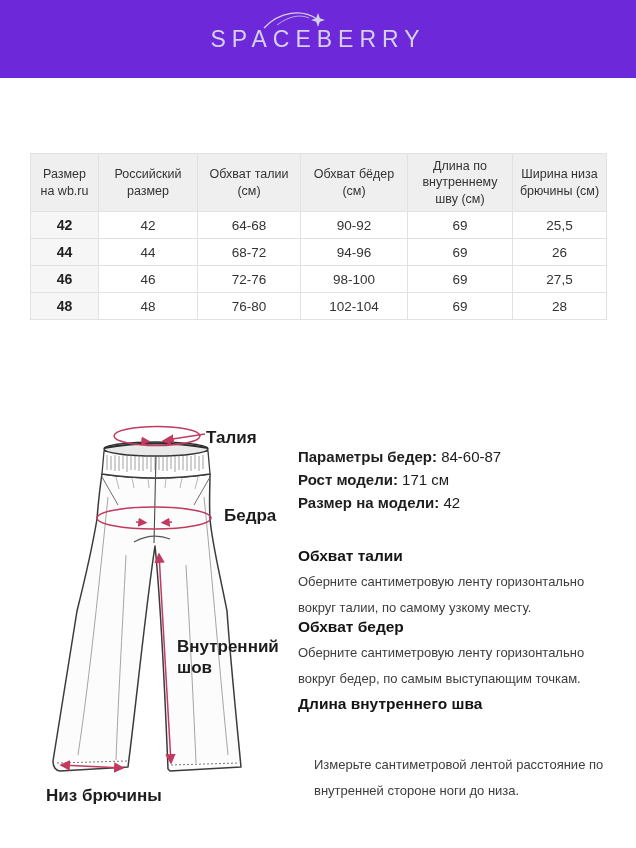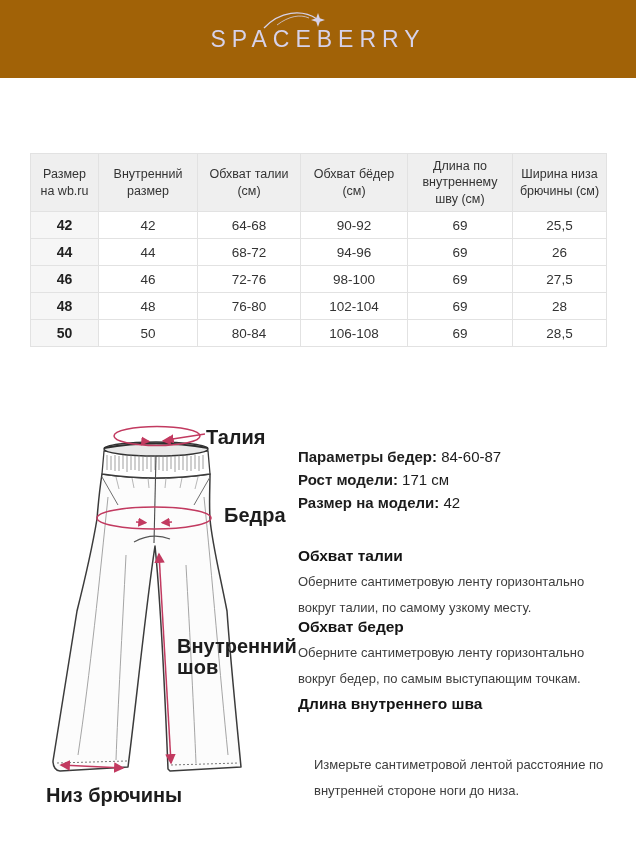--- a/index.html
+++ b/index.html
@@ -1,36 +1,36 @@
 <!DOCTYPE html>
 <html><head>
 <meta charset="utf-8">
 <style>
   html,body{margin:0;padding:0;background:#fff;}
   .page{position:relative;width:636px;height:848px;background:#ffffff;overflow:hidden;
         font-family:"Liberation Sans",sans-serif;color:#222;}
 
   
-  .banner{position:absolute;left:0;top:0;width:636px;height:78px;background:#a16207;}
+  .banner{position:absolute;left:0;top:0;width:636px;height:78px;background:#6d28d9;}
   .logo{position:absolute;left:0;top:26px;width:636px;text-align:center;
         font-size:23px;letter-spacing:6px;font-weight:400;color:#d6d2ea;}
   .star-svg{position:absolute;left:262px;top:7px;}
 
   
   .size-table{position:absolute;left:30px;top:153px;width:576px;border-collapse:collapse;
               table-layout:fixed;padding-left:12px;}
   .size-table th,.size-table td{border:1px solid #e2e2e2;text-align:center;vertical-align:middle;
               padding:2px 4px;box-sizing:border-box;}
   .size-table th{height:58px;background:#efefef;font-size:12.5px;font-weight:500;color:#333;
               line-height:1.32;}
   .size-table td{height:27px;font-size:13.5px;font-weight:400;color:#333;}
   .size-table td.first{background:#f6f6f6;font-weight:700;font-size:14px;color:#222;}
 
   
-  .diag-label{position:absolute;font-size:20px;font-weight:600;color:#1d1d1d;line-height:21px;}
+  .diag-label{position:absolute;font-size:17px;font-weight:600;color:#1d1d1d;line-height:21px;}
   #lbl-waist{left:206px;top:427px;}
   #lbl-hips{left:224px;top:505px;}
   #lbl-inseam{left:177px;top:636px;width:100px;}
   #lbl-hem{left:46px;top:785px;}
 
   
   .abs{position:absolute;left:298px;width:322px;}
   .model-line{font-size:15px;line-height:23px;color:#1d1d1d;}
   .model-line .lbl{font-weight:700;}
   .sec-title{font-size:15.5px;font-weight:700;color:#141414;}
@@ -61,21 +61,21 @@
       <col style="width:68px">
         <col style="width:99px">
         <col style="width:103px">
       <col style="width:107px">
         <col style="width:105px">
         <col style="width:94px">
     </colgroup>
     <thead>
       <tr>
         <th>Размер на wb.ru</th>
-        <th>Внутренний размер</th>
+        <th>Российский размер</th>
         <th>Обхват талии (см)</th>
         <th>Обхват бёдер (см)</th>
         <th>Длина по внутреннему шву (см)</th>
         <th>Ширина низа брючины (см)</th>
       </tr>
     </thead>
     <tbody>
       <tr>
         <td class="first">42</td>
         <td>42</td>
@@ -100,28 +100,20 @@
         <td>69</td>
         <td>27,5</td>
       </tr>
       <tr>
         <td class="first">48</td>
         <td>48</td>
         <td>76-80</td>
         <td>102-104</td>
         <td>69</td>
         <td>28</td>
-      </tr>
-      <tr>
-        <td class="first">50</td>
-        <td>50</td>
-        <td>80-84</td>
-        <td>106-108</td>
-        <td>69</td>
-        <td>28,5</td>
       </tr>
     </tbody>
   </table>
 
   <svg class="pants-svg" width="280" height="400" viewBox="0 0 280 400">
     <defs>
       <marker id="ah" viewBox="0 0 10 10" refX="8.5" refY="5" markerWidth="7" markerHeight="7" orient="auto-start-reverse">
         <path d="M0 0 L10 5 L0 10 z" fill="#c23a60"></path>
       </marker>
     </defs>

